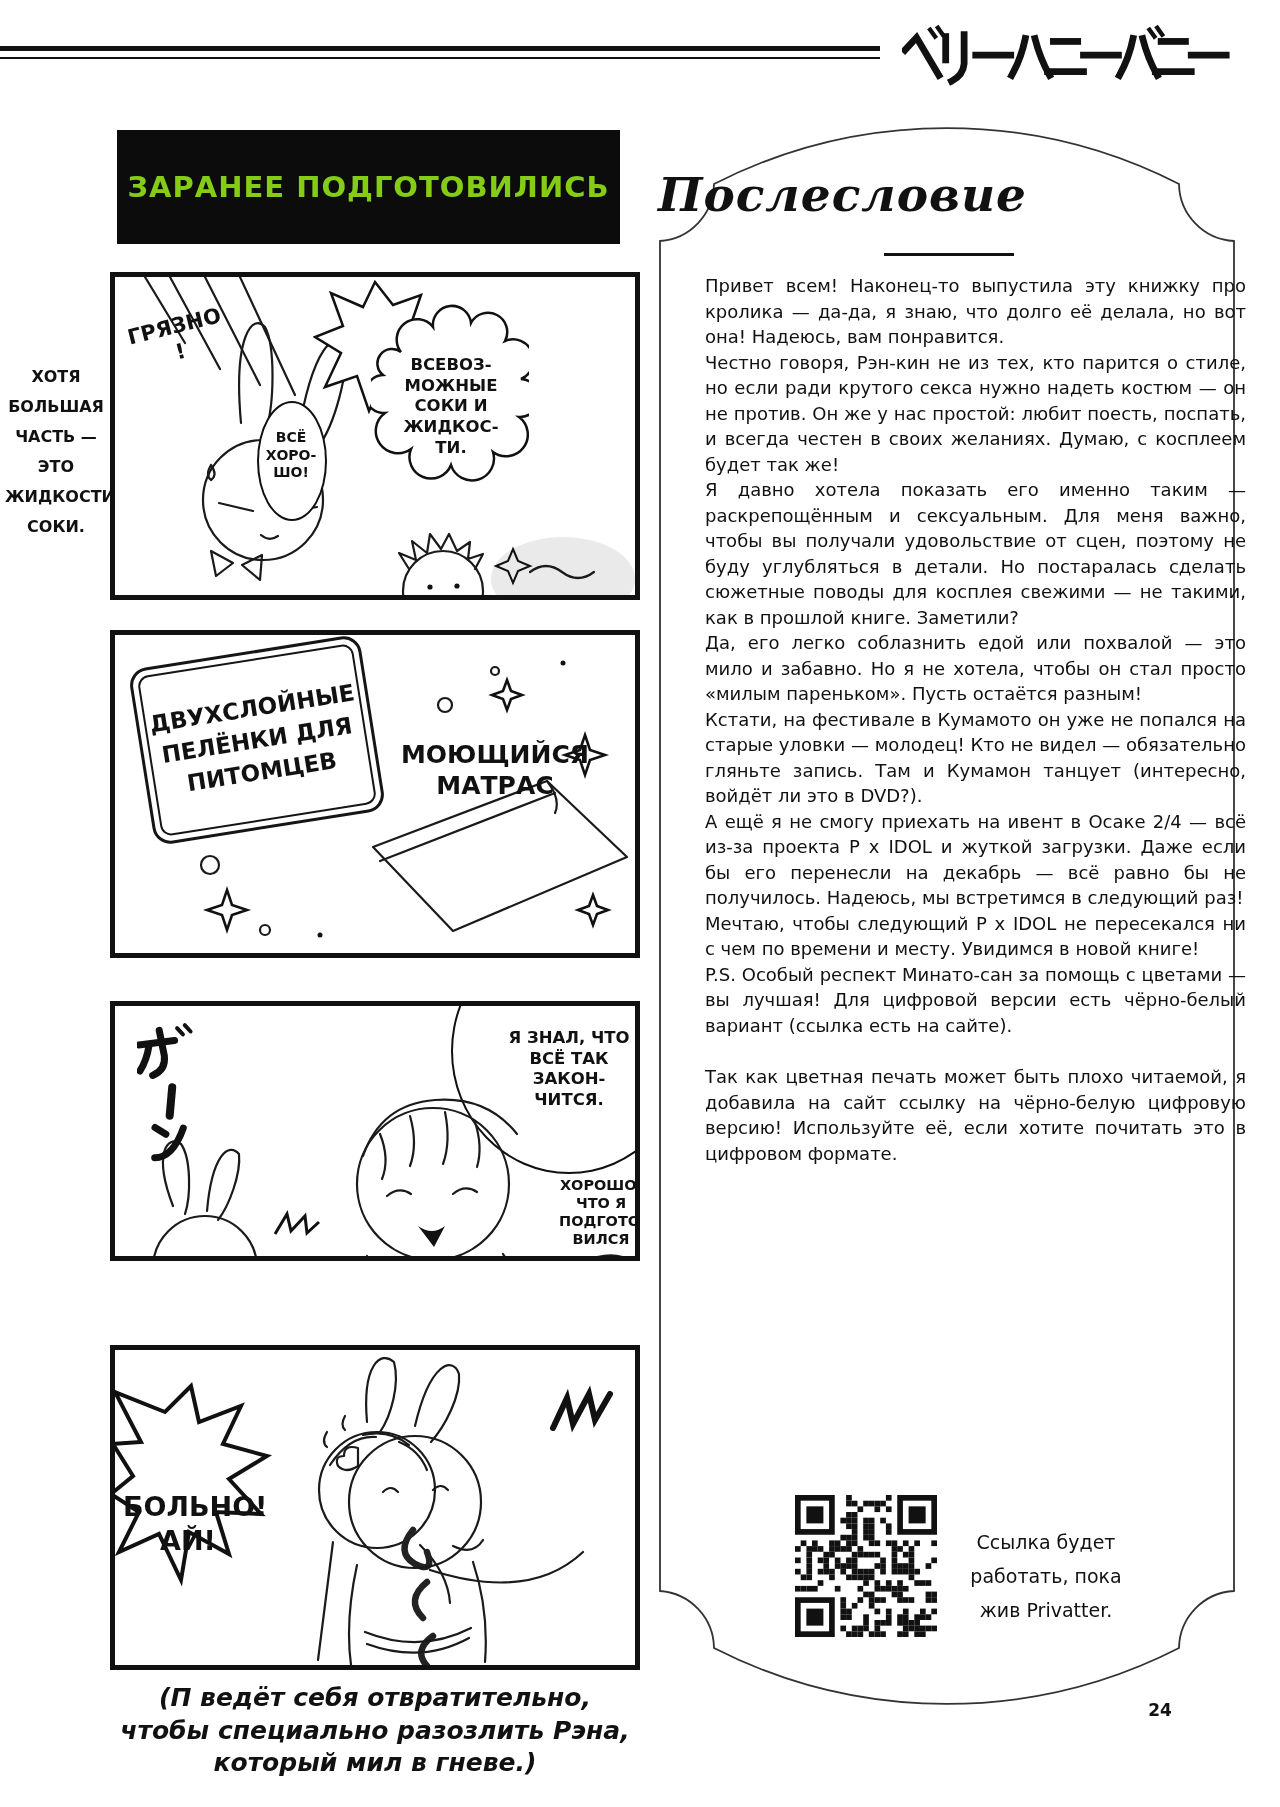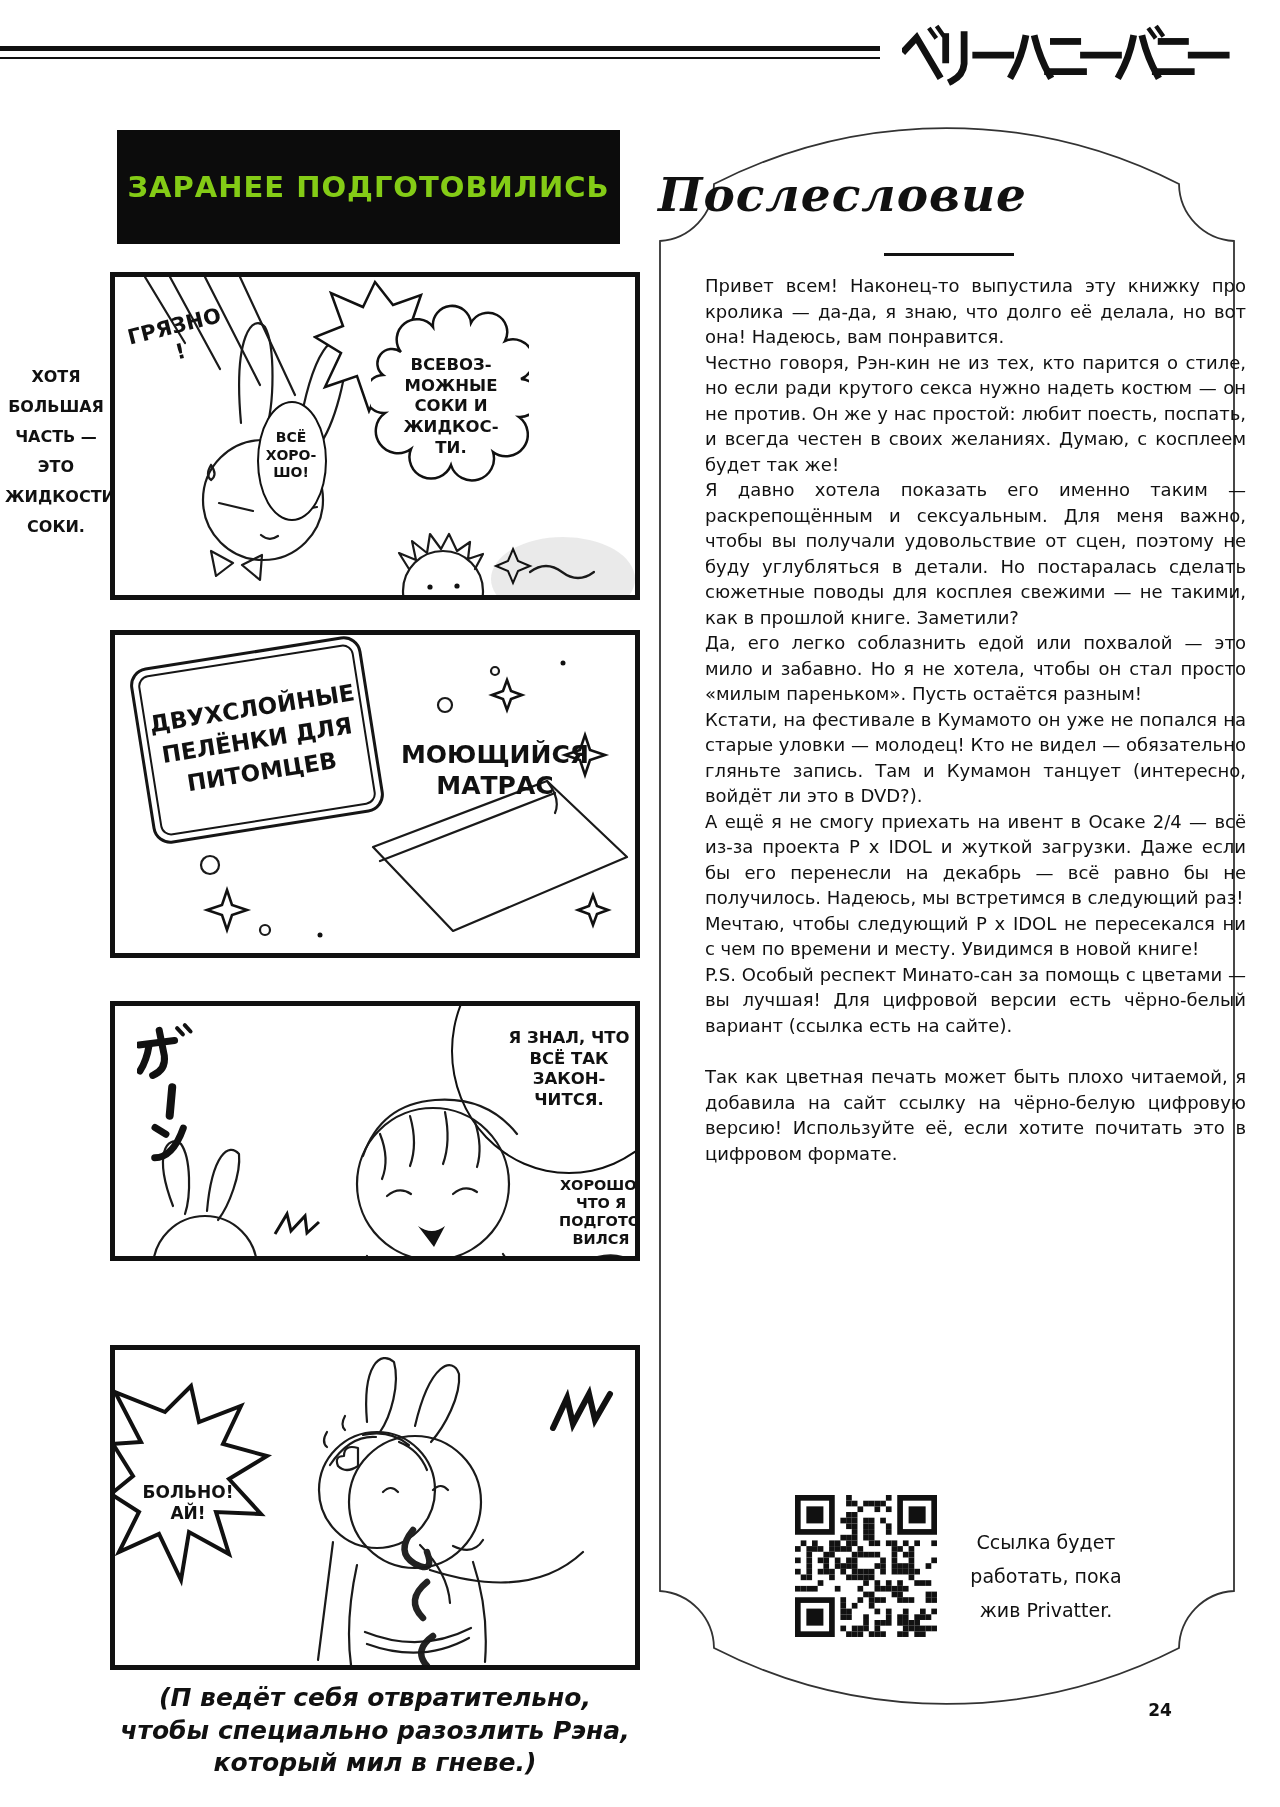--- a/index.html
+++ b/index.html
@@ -40,21 +40,21 @@
         display:flex;align-items:center;justify-content:center;text-align:center;
         font-weight:700;font-size:23px;line-height:1.4;padding:2px 6px;}
   .mat-label{left:272px;top:104px;width:216px;font-size:25px;}
 
   .big-bubble{right:-52px;top:-78px;width:232px;height:242px;border:2.5px solid #111;border-radius:50%;background:#fff;}
   .knew-txt{left:388px;top:22px;width:132px;font-size:16.5px;}
   .prep-txt{left:444px;top:170px;width:84px;font-size:14.5px;}
   .sfx-wrap{left:22px;top:12px;width:90px;height:150px;}
 
   .spiky-wrap{left:-6px;top:32px;width:165px;height:205px;}
-  .pain-txt{left:8px;top:132px;width:130px;font-size:17px;}
+  .pain-txt{left:8px;top:140px;width:130px;font-size:27px;}
 
   .caption{left:110px;top:1682px;width:530px;text-align:center;font-weight:700;
            font-size:25px;line-height:1.3;font-style:italic;}
 
   
   .aw{left:658px;top:123px;width:579px;height:1582px;}
   .aw-frame{position:absolute;left:0;top:0;}
   .aw-title{position:absolute;left:0;top:44px;width:579px;
             font-family:"DejaVu Serif",serif;font-style:italic;font-weight:700;font-size:47px;letter-spacing:1px;}
   .aw-rule{position:absolute;left:226px;top:130px;width:130px;height:2.5px;background:#111;}

